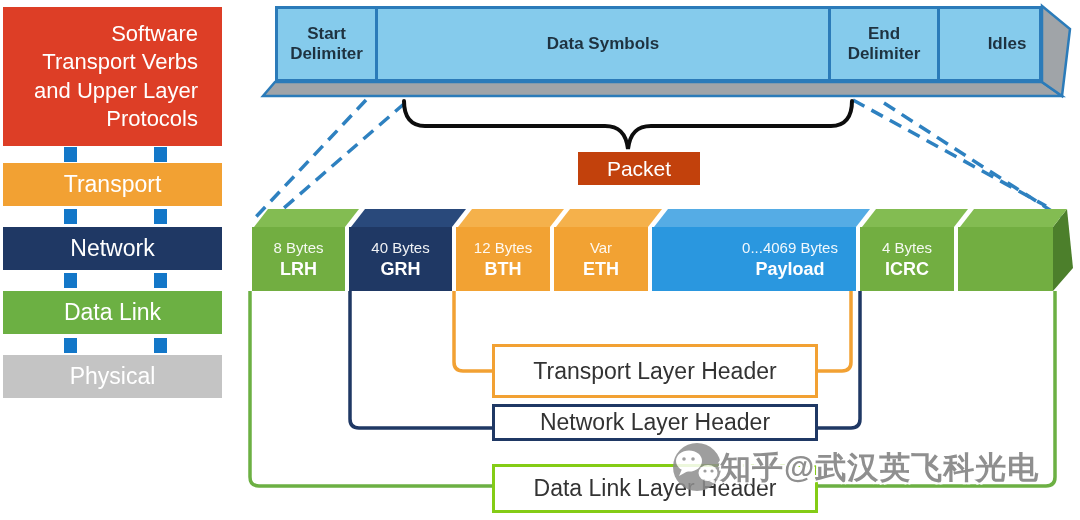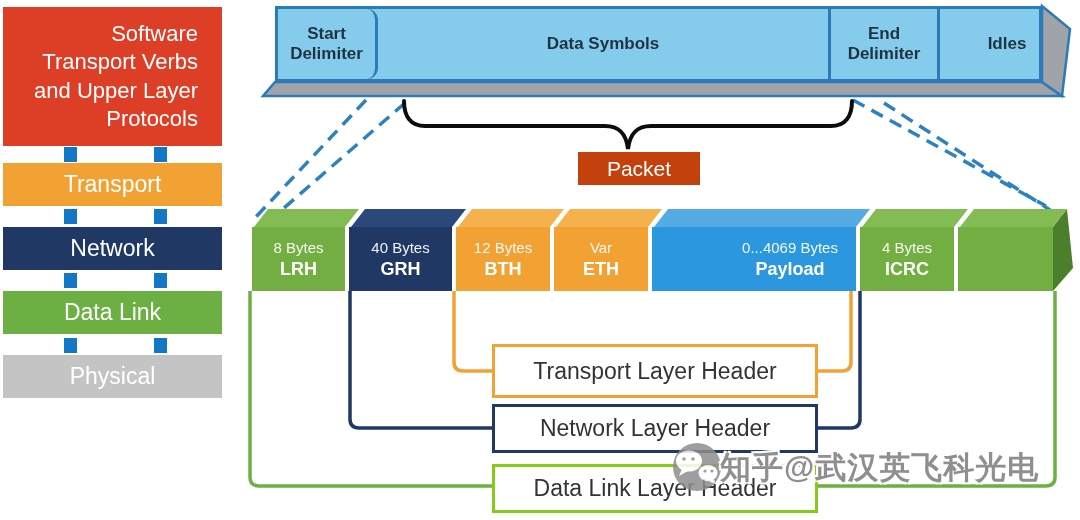--- a/index.html
+++ b/index.html
@@ -23,21 +23,21 @@
   #packet-label{left:578px;top:152px;width:122px;height:33px;background:#c2410c;color:#fff;
     font-size:21px;display:flex;align-items:center;justify-content:center;}
   
   .fld{top:229px;height:60px;display:flex;flex-direction:column;align-items:center;justify-content:center;color:#fff;text-align:center;}
   .fld .sz{font-size:15px;color:rgba(255,255,255,.93);margin-bottom:3px;}
   .fld .nm{font-size:18px;font-weight:bold;}
   
   .hdr-box{left:492px;width:326px;background:#fff;display:flex;align-items:center;justify-content:center;
     font-size:23px;color:#333;}
   #hdr-transport{top:344px;height:54px;border:3px solid #F2A133;}
-  #hdr-network{top:404px;height:49px;border:3px solid #1F3864;}
+  #hdr-network{top:404px;height:37px;border:3px solid #1F3864;}
   #hdr-datalink{top:464px;height:49px;border:3px solid #84cc16;}
   
   #watermark-text{left:720px;top:447px;font-size:31px;font-weight:bold;color:#8F8F8F;letter-spacing:1px;z-index:6;
     text-shadow:2px 2px 0 #fff,-2px -2px 0 #fff,2px -2px 0 #fff,-2px 2px 0 #fff;white-space:nowrap;}
   svg{position:absolute;left:0;top:0;z-index:1;}
   .overlay{z-index:2;}
   .overlay3{z-index:3;}
 </style>
 </head>
 <body>
@@ -105,21 +105,21 @@
   <div class="abs overlay connector-sq" style="left:64px;top:147px;"></div>
   <div class="abs overlay connector-sq" style="left:154px;top:147px;"></div>
   <div class="abs overlay connector-sq" style="left:64px;top:209px;"></div>
   <div class="abs overlay connector-sq" style="left:154px;top:209px;"></div>
   <div class="abs overlay connector-sq" style="left:64px;top:273px;"></div>
   <div class="abs overlay connector-sq" style="left:154px;top:273px;"></div>
   <div class="abs overlay connector-sq" style="left:64px;top:338px;"></div>
   <div class="abs overlay connector-sq" style="left:154px;top:338px;"></div>
 
   <div id="topbar" class="abs overlay">
-    <div class="tcell" style="width:97px;border-radius:11px;">
+    <div class="tcell" style="width:97px;">
       <span>Start Delimiter</span>
     </div>
     <div class="tcell" style="width:450px;">
       <span>Data Symbols</span>
     </div>
     <div class="tcell" style="width:106px;">
       <span>End Delimiter</span>
     </div>
     <div class="tcell" style="flex:1;padding-left:35px;">
       <span>Idles</span>

